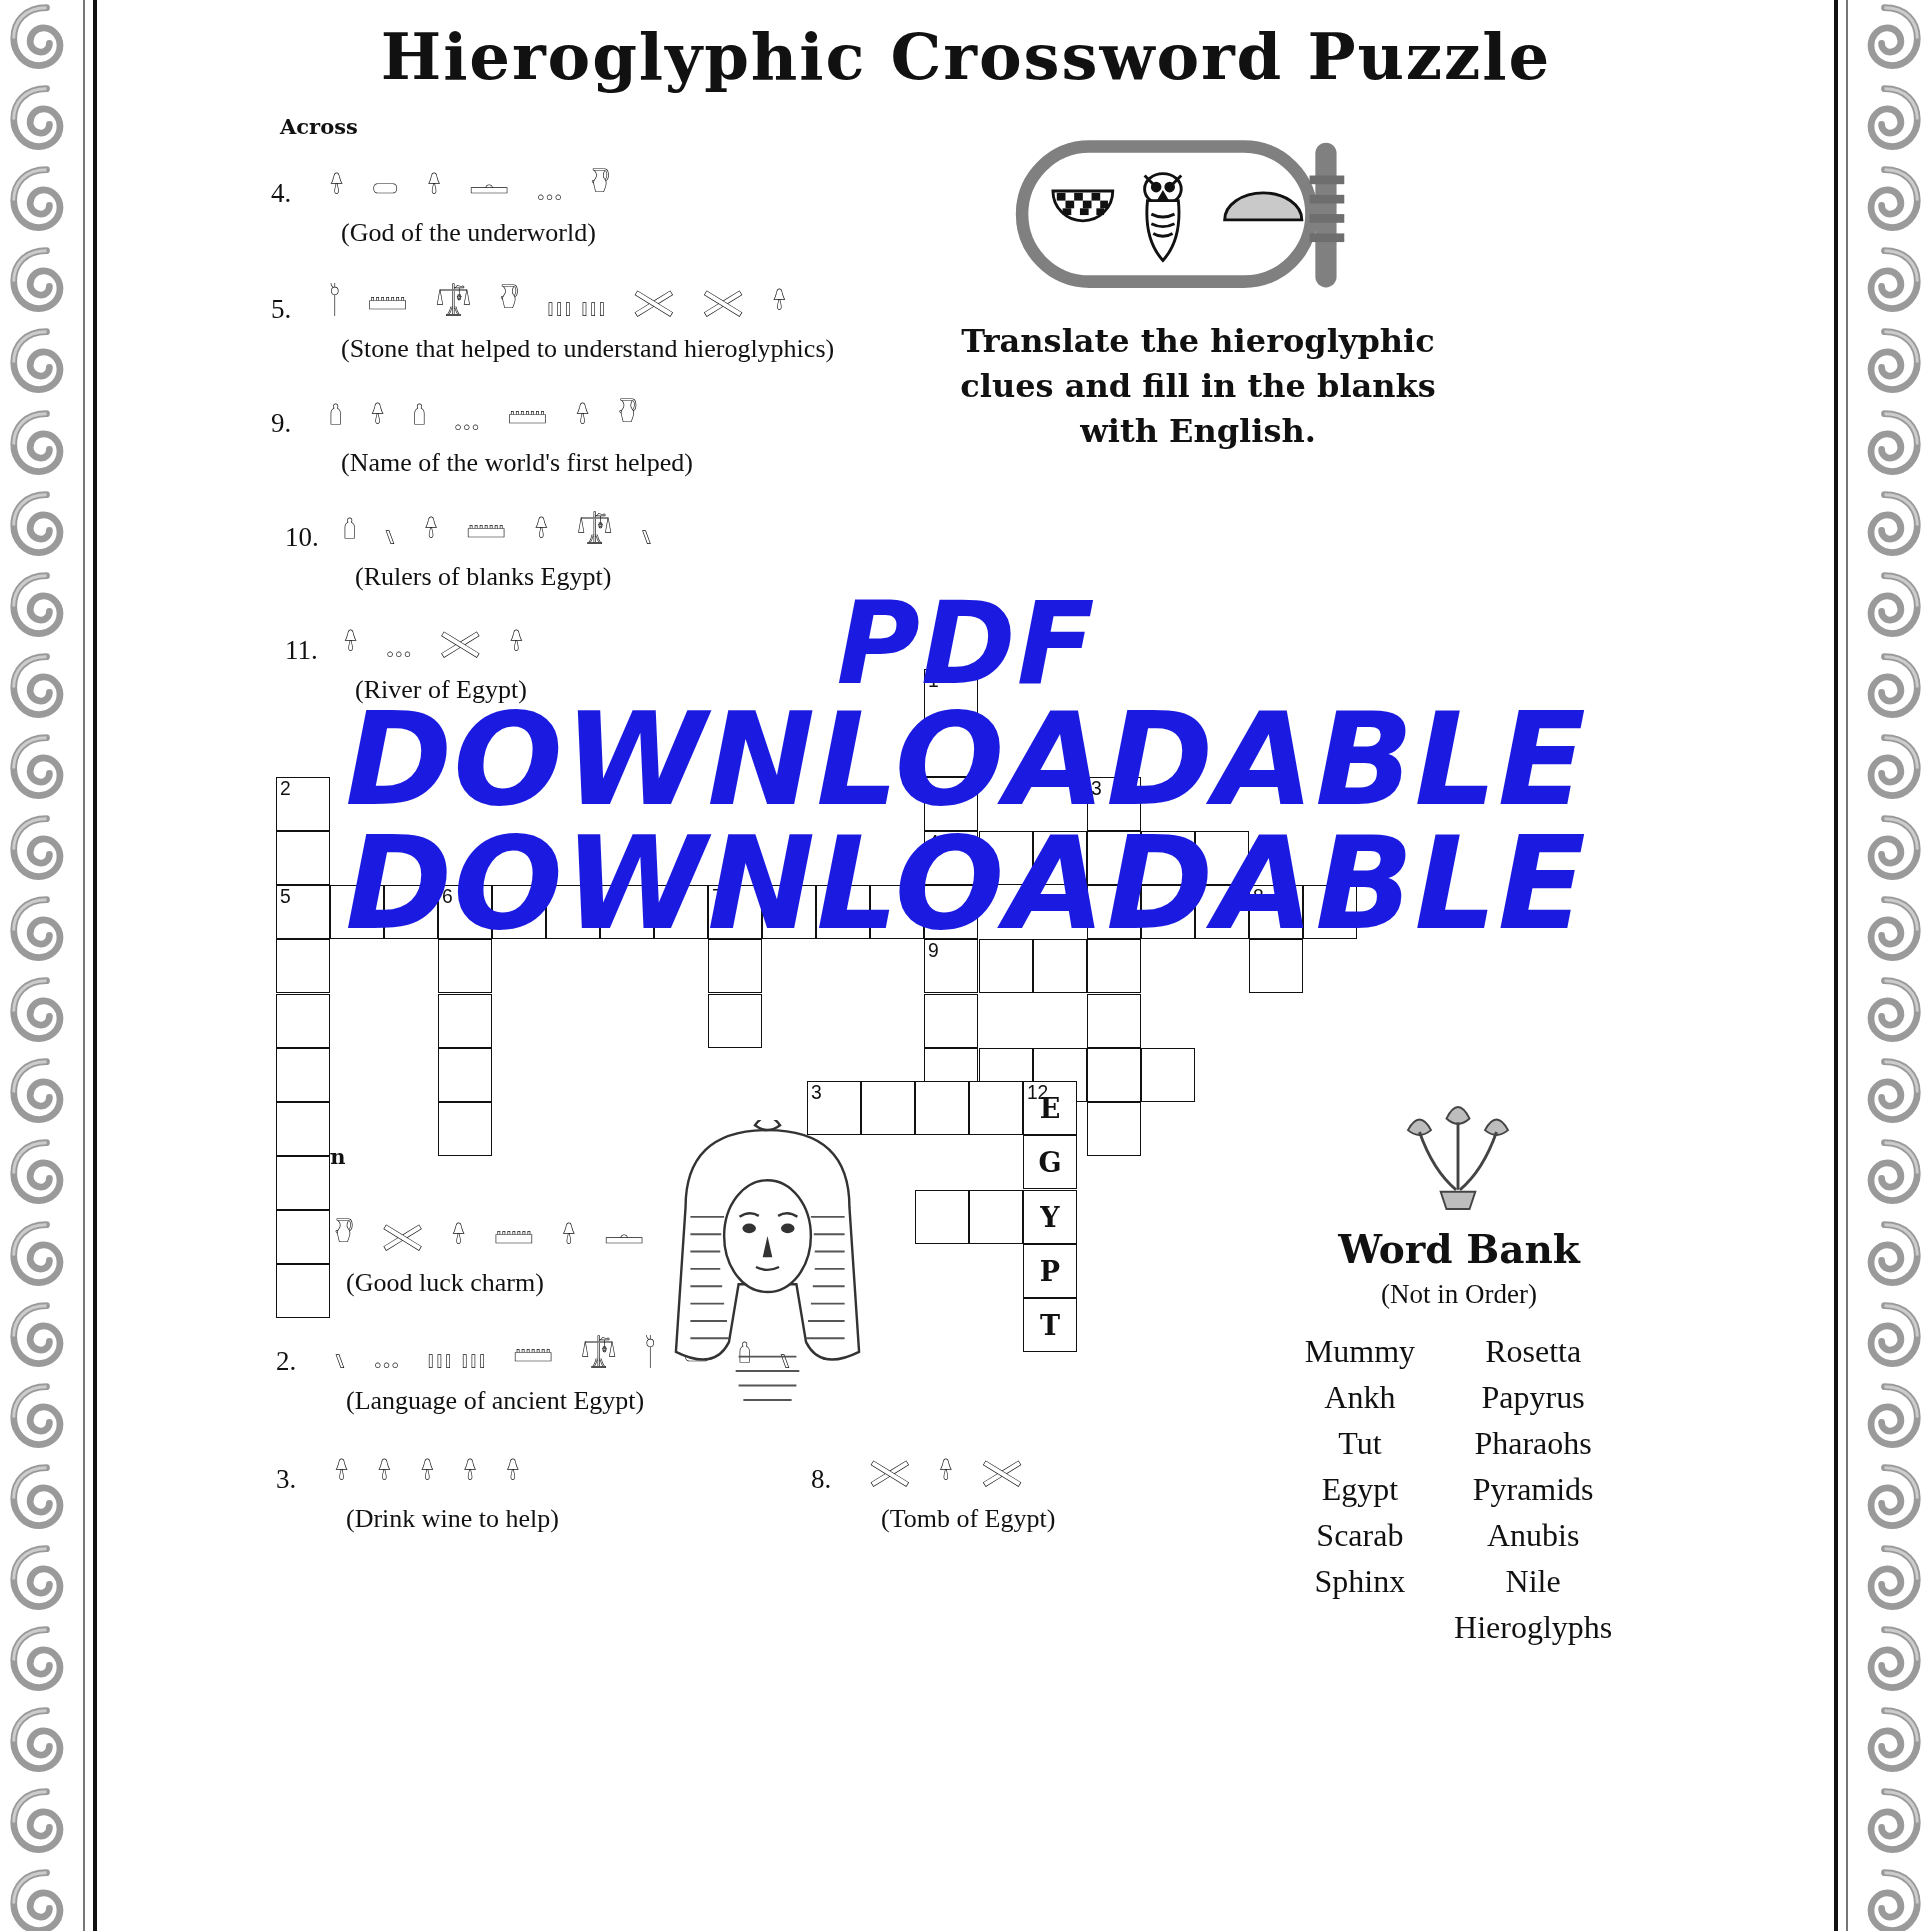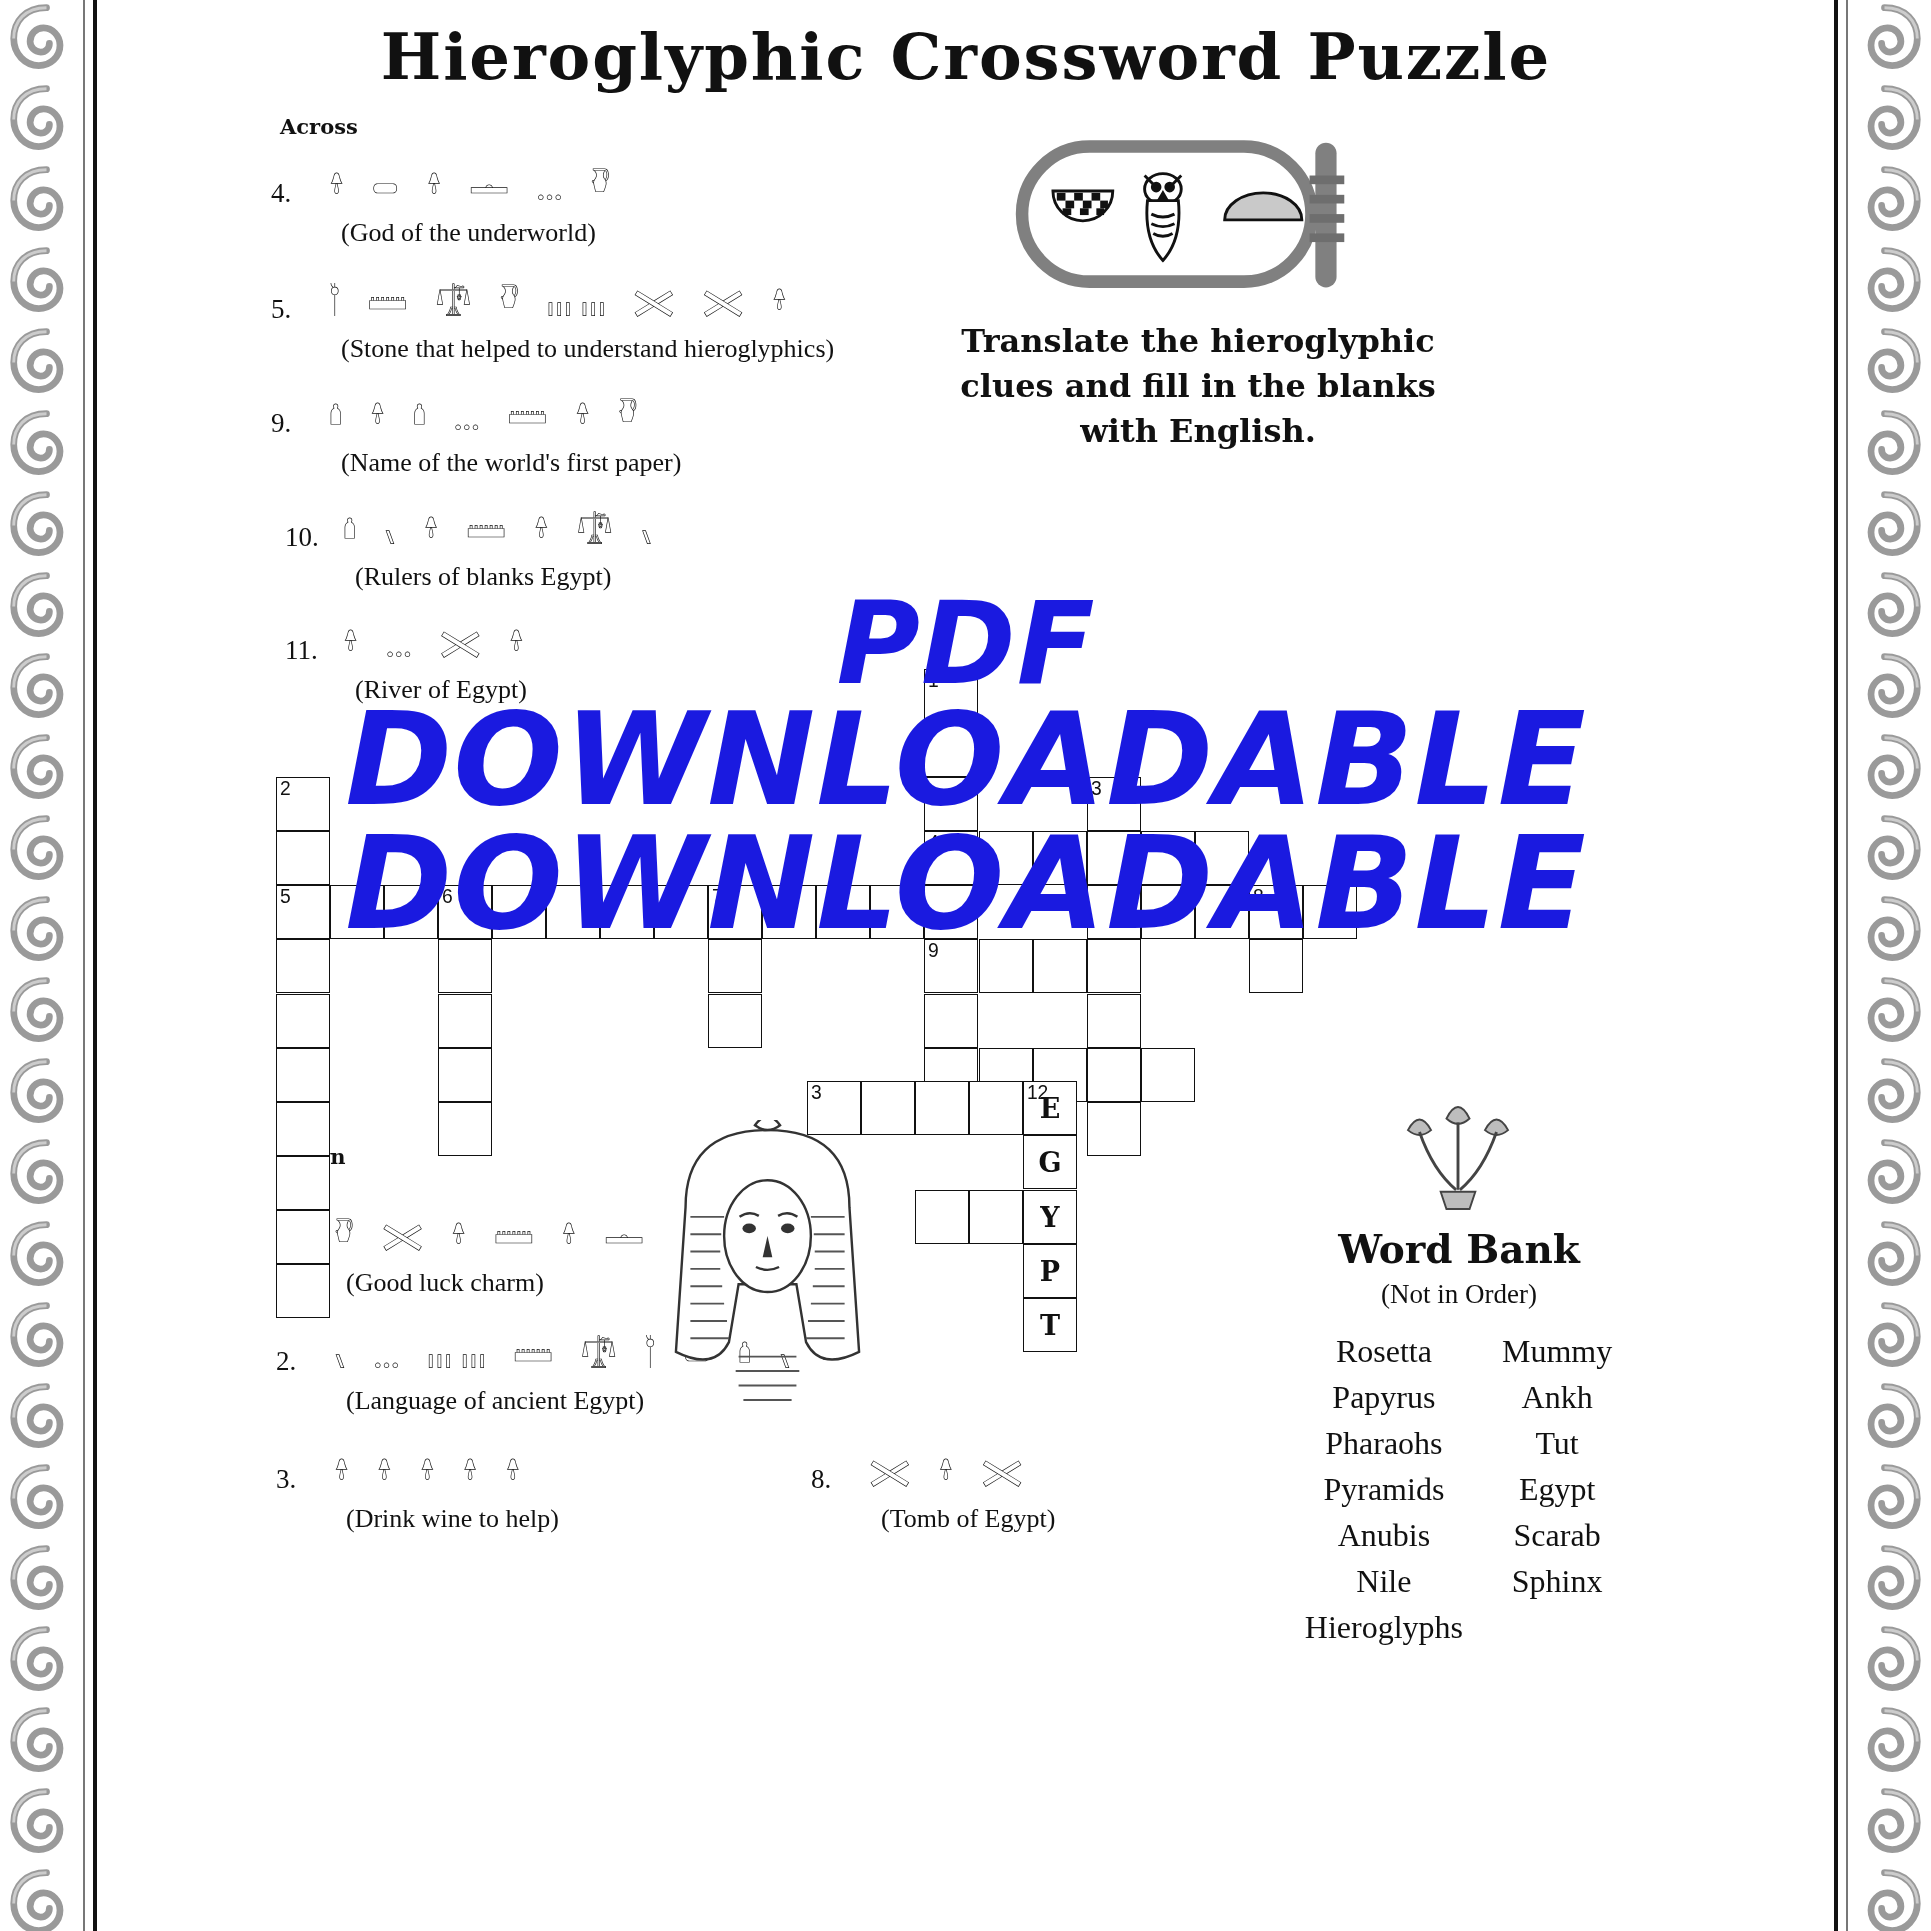--- a/index.html
+++ b/index.html
@@ -437,21 +437,21 @@
 
   <div class="clue" style="left:174px;top:290px;width:792px;">
     <span class="num">5.</span>
     <span class="glyphs">𓎘 𓏠 𓍝 𓎹 𓏦𓏦 𓏵 𓏵 𓍊</span>
     <span class="answer-txt">(Stone that helped to understand hieroglyphics)</span>
   </div>
 
   <div class="clue" style="left:174px;top:404px;width:792px;">
     <span class="num">9.</span>
     <span class="glyphs">𓏡 𓍊 𓏡 𓏧 𓏠 𓍊 𓎹</span>
-    <span class="answer-txt">(Name of the world's first paper)</span>
+    <span class="answer-txt">(Name of the world's first helped)</span>
   </div>
 
   <div class="clue" style="left:188px;top:518px;width:792px;">
     <span class="num">10.</span>
     <span class="glyphs">𓏡 𓏰 𓍊 𓏠 𓍊 𓍝 𓏰</span>
     <span class="answer-txt">(Rulers of blanks Egypt)</span>
   </div>
 
   <div class="clue" style="left:188px;top:631px;width:792px;">
     <span class="num">11.</span>
@@ -667,37 +667,37 @@
         <path d="M80 22 v70"></path>
         <path d="M120 32 q-14 40 -38 60"></path>
       </g>
       <path d="M62 94 h36 l-6 18 h-24 z" fill="#bdbdbd" stroke="#444" stroke-width="2"></path>
     </svg>
   </div>
 
   <div class="wb-title">Word Bank</div>
   <div class="wb-sub">(Not in Order)</div>
   <div class="wb-cols">
+    <div class="wb-col" id="wb-col-2">
+        <div>Mummy</div>
+        <div>Ankh</div>
+        <div>Tut</div>
+        <div>Egypt</div>
+        <div>Scarab</div>
+        <div>Sphinx</div>
+      </div>
     <div class="wb-col" id="wb-col-1">
         <div>Rosetta</div>
         <div>Papyrus</div>
         <div>Pharaohs</div>
         <div>Pyramids</div>
         <div>Anubis</div>
         <div>Nile</div>
         <div>Hieroglyphs</div>
       </div>
-    <div class="wb-col" id="wb-col-2">
-        <div>Mummy</div>
-        <div>Ankh</div>
-        <div>Tut</div>
-        <div>Egypt</div>
-        <div>Scarab</div>
-        <div>Sphinx</div>
-      </div>
   </div>
 
   <div class="watermark">
     <div class="wm1">PDF</div>
     <div class="wm2">DOWNLOADABLE</div>
     <div class="wm3">DOWNLOADABLE</div>
   </div>
 
 </div>
 

